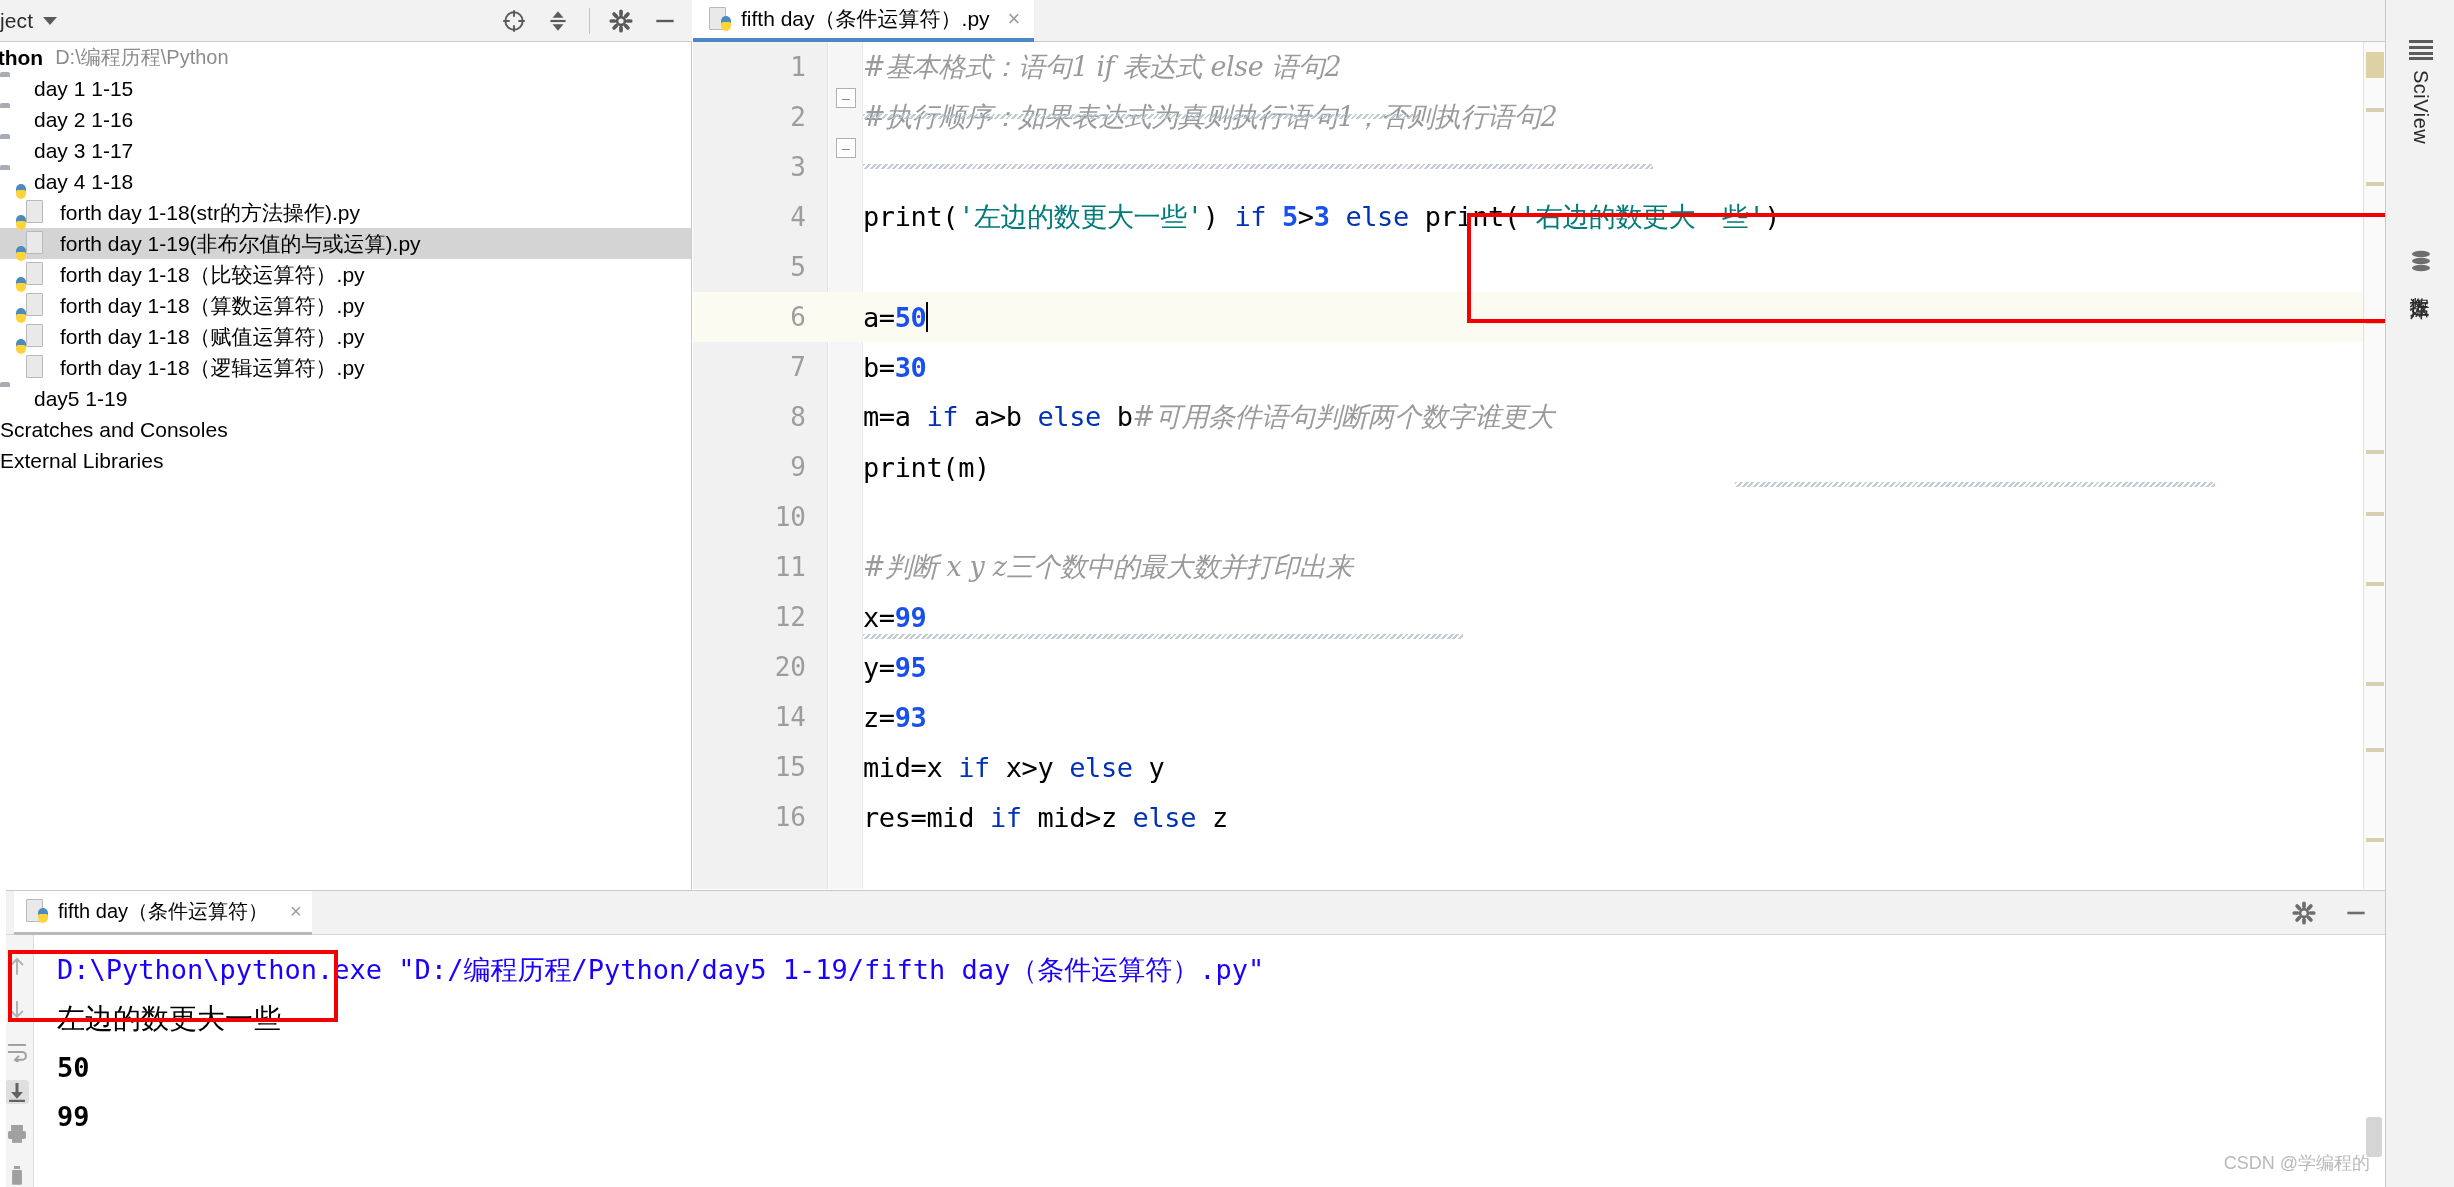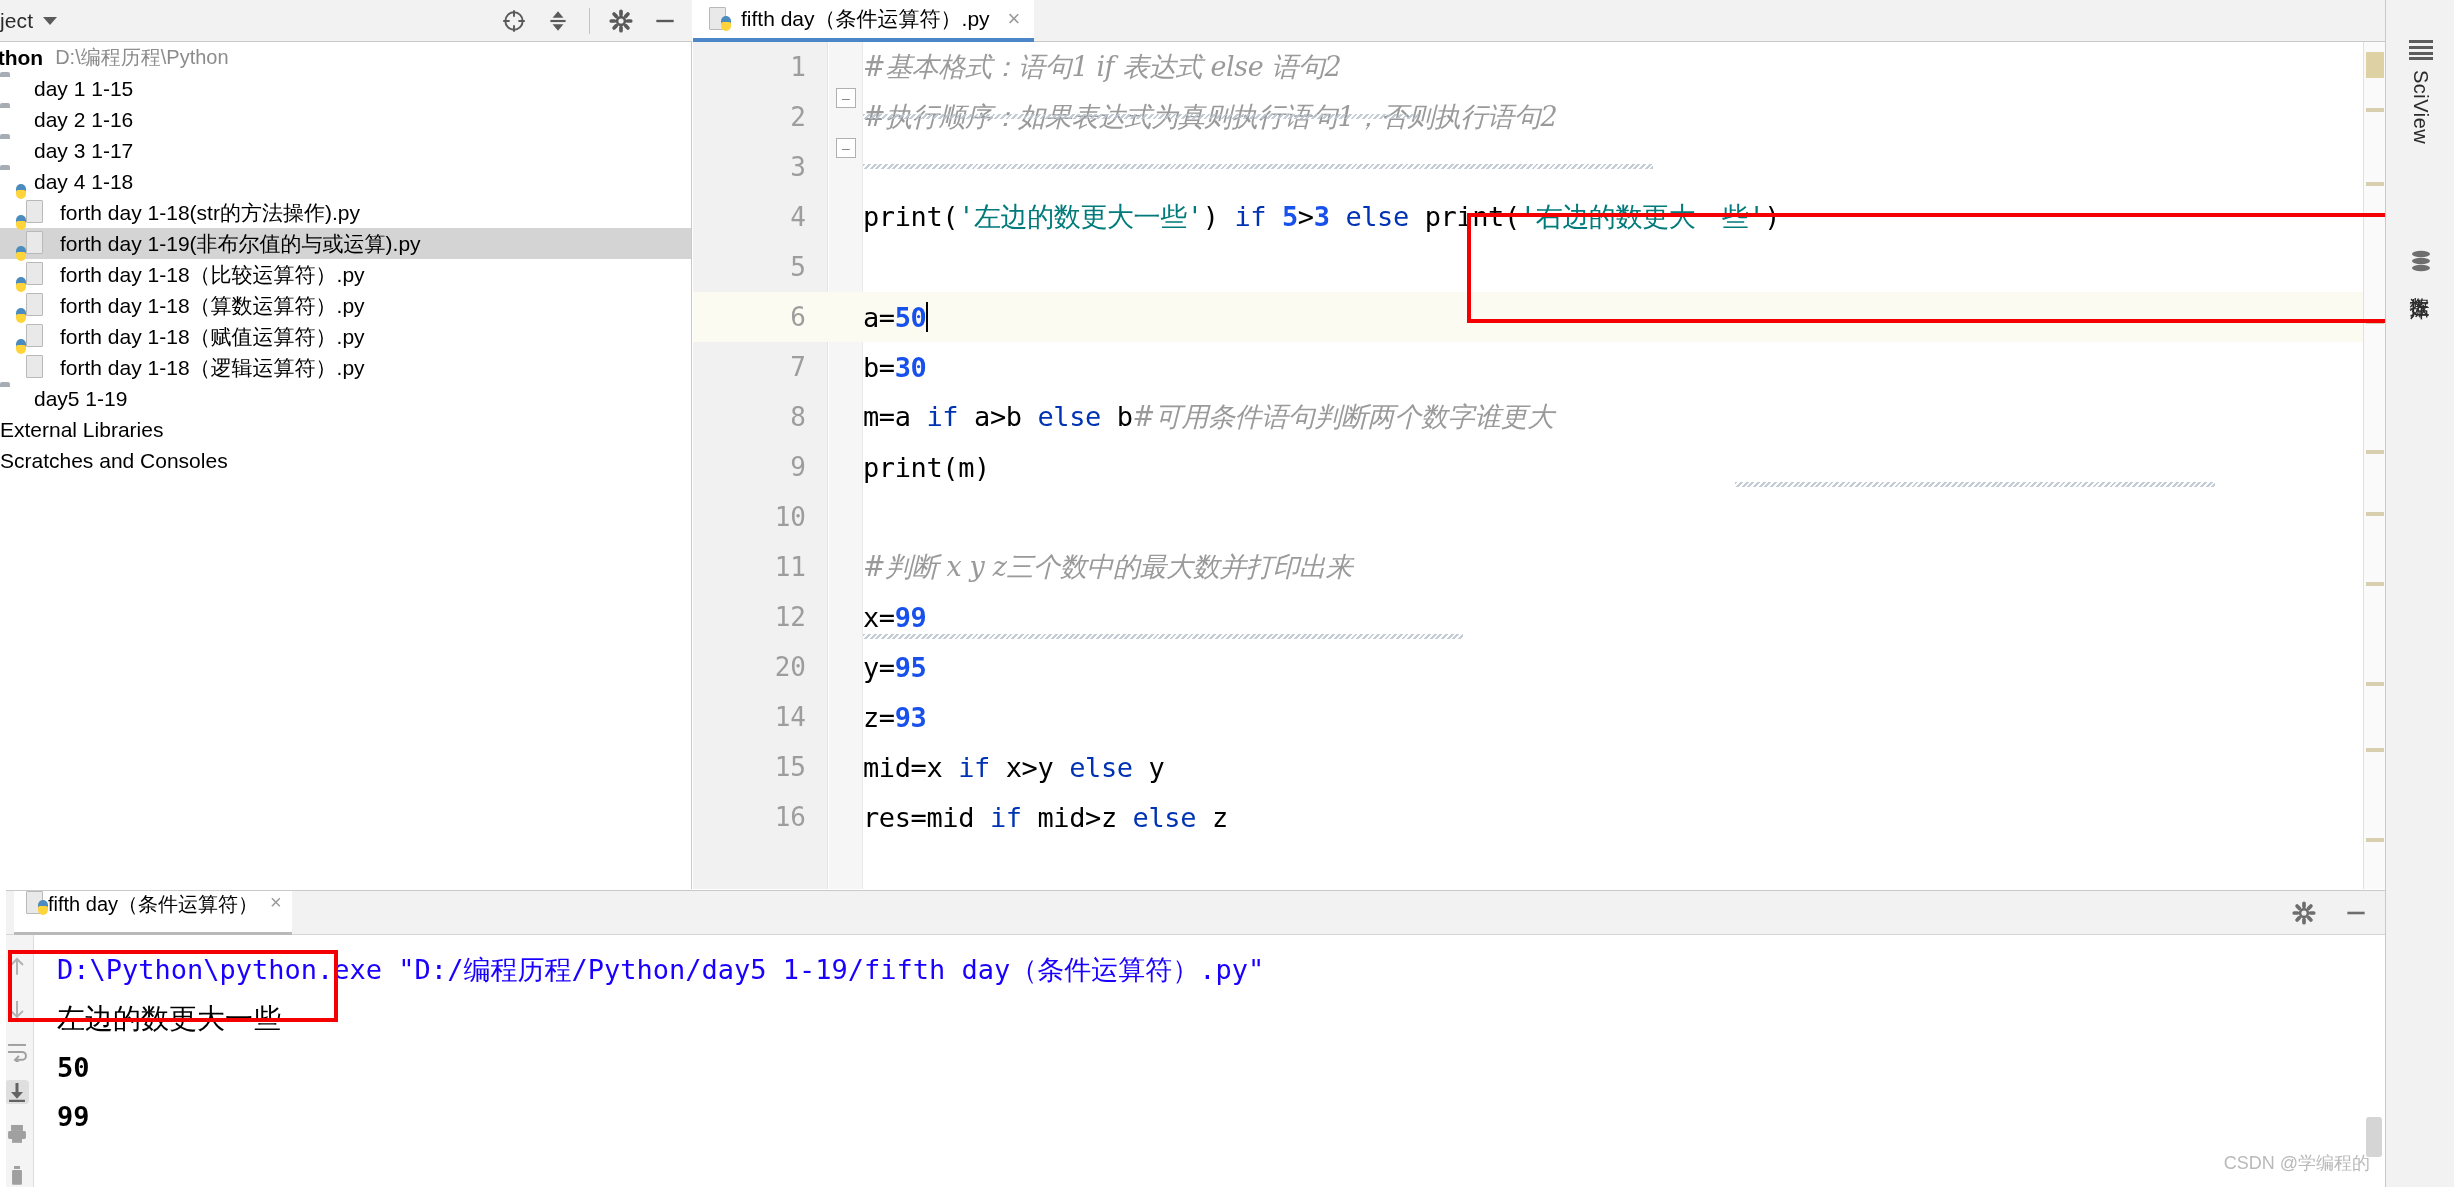--- a/index.html
+++ b/index.html
@@ -172,21 +172,21 @@
   .console {
     position: absolute; left: 0; top: 890px; width: 2385px; height: 297px;
     background: #ffffff; border-top: 1px solid #c9c9c9;
   }
   .console-tabbar {
     position: relative; height: 44px; background: #f2f2f2;
     border-bottom: 1px solid #d6d6d6;
   }
   .ctab {
     position: absolute; left: 14px; top: 0; height: 44px;
-    display: flex; 
+    display: flex; align-items: center; gap: 10px;
     background: #ffffff; padding: 0 10px 0 12px;
     border-bottom: 3px solid #b9b9b9; font-size: 20px; color: #000;
   }
   .ctab-close { color: #9a9a9a; font-size: 20px; margin-left: 12px; }
   .console-actions {
     position: absolute; right: 16px; top: 0; height: 44px;
     display: flex; align-items: center; gap: 26px;
   }
   .console-left-tools {
     position: absolute; left: 0; top: 44px; width: 34px; height: 253px;
@@ -313,25 +313,25 @@
         <div class="tree-row" style="padding-left: 26px;">
           <span class="ico-box"><span class="pyfile"><span class="page"></span><span class="sn1"></span><span class="sn2"></span></span></span>
           <span>forth day 1-18（逻辑运算符）.py</span>
         </div>
         <div class="tree-row" style="padding-left: 0px;">
           <span class="ico-box"><span class="folder"></span></span>
           <span>day5 1-19</span>
         </div>
         <div class="tree-row" style="padding-left: 0px;">
           <span class="ico-box" style="width: 0px; flex-basis: 0px; margin-right: 0px;"></span>
+          <span>Scratches and Consoles</span>
+        </div>
+        <div class="tree-row" style="padding-left: 0px;">
+          <span class="ico-box" style="width: 0px; flex-basis: 0px; margin-right: 0px;"></span>
           <span>External Libraries</span>
-        </div>
-        <div class="tree-row" style="padding-left: 0px;">
-          <span class="ico-box" style="width: 0px; flex-basis: 0px; margin-right: 0px;"></span>
-          <span>Scratches and Consoles</span>
         </div>
       </div>
   </div>
 
   <div class="editor-wrap">
     <div class="tabbar">
       <div class="tab">
         <span class="pyfile">
           <span class="page"></span>
             <span class="sn1"></span>

